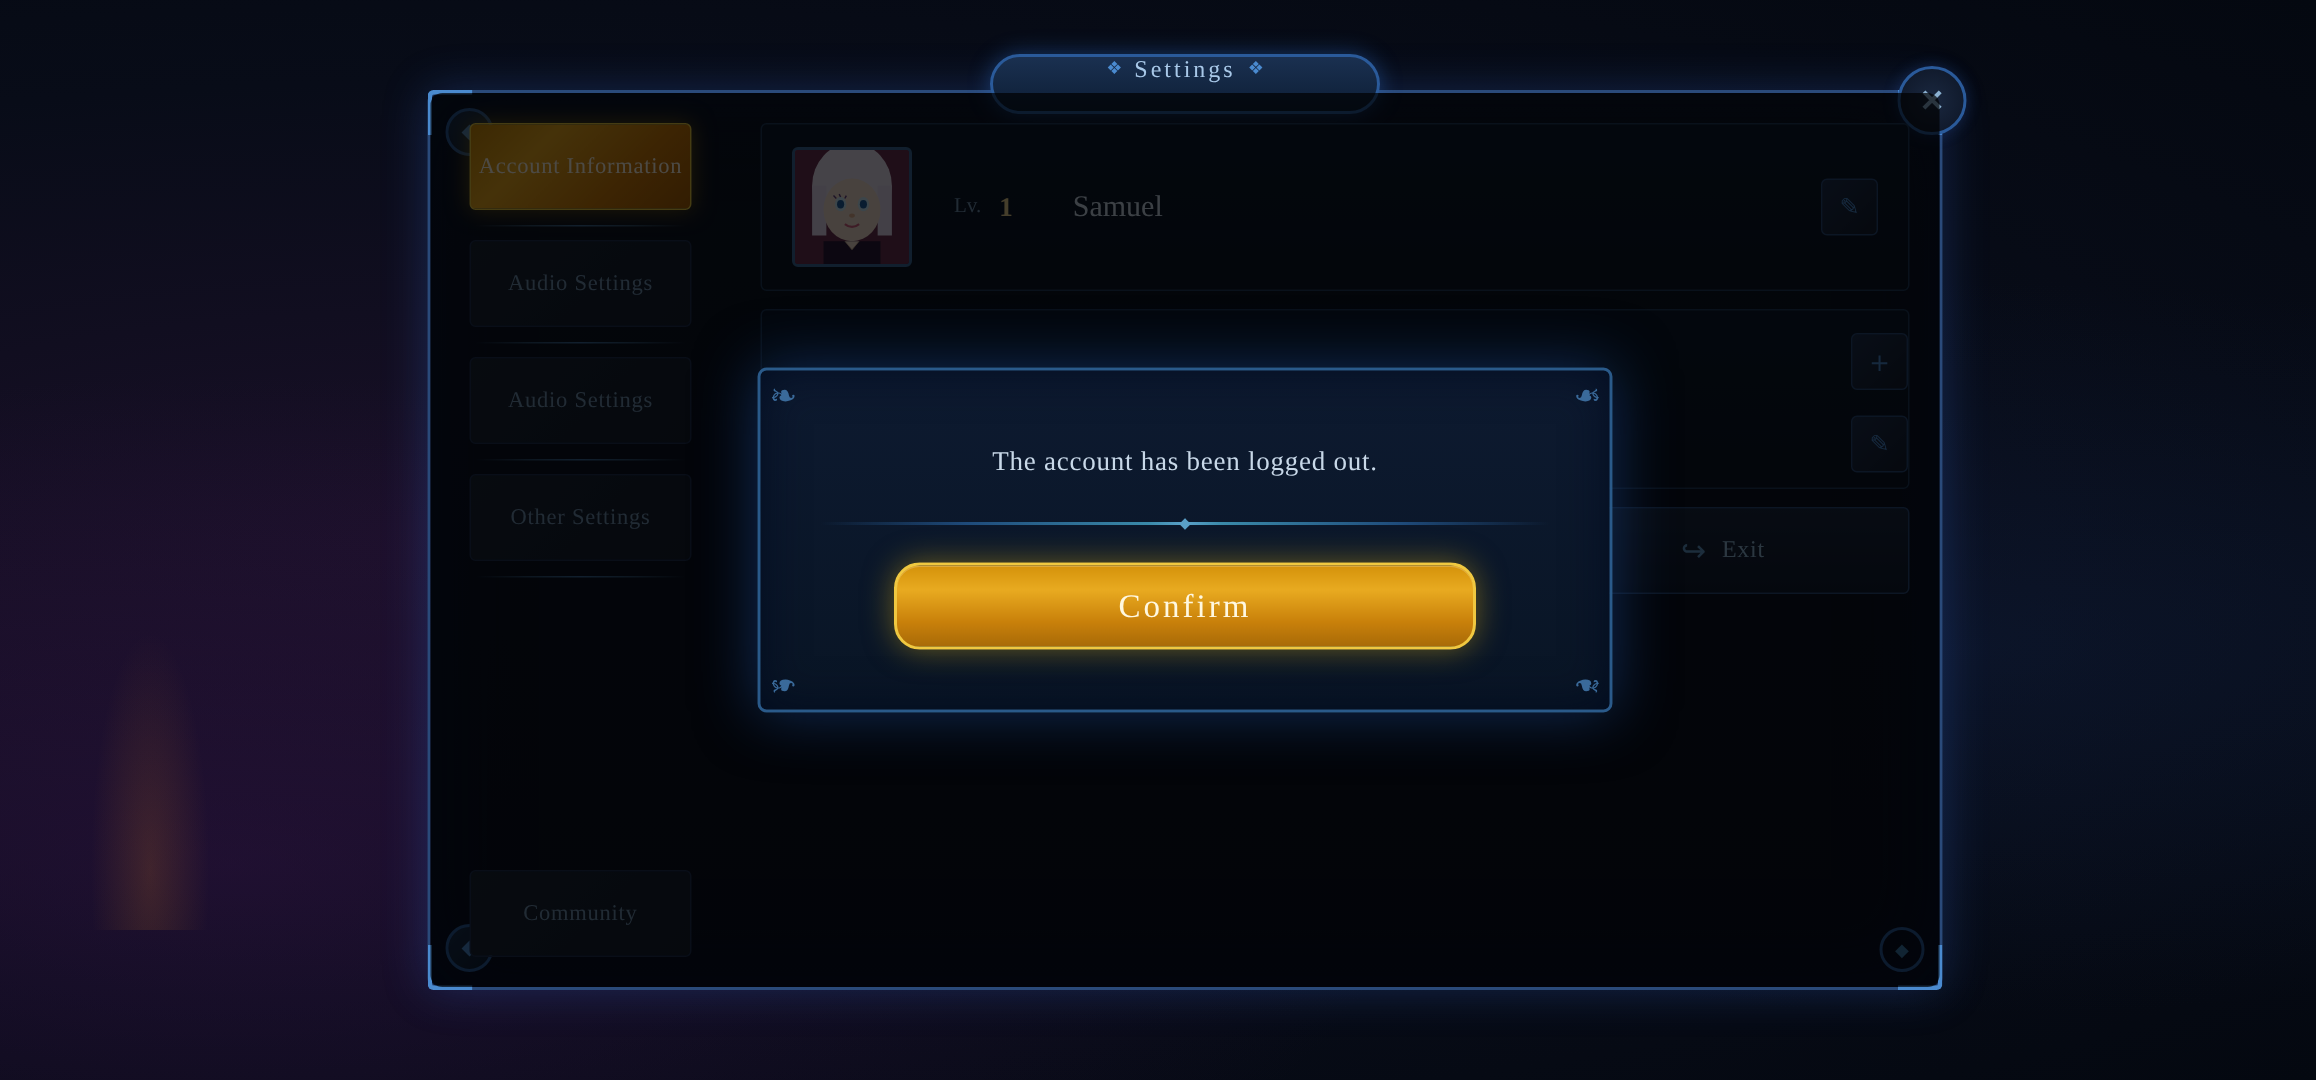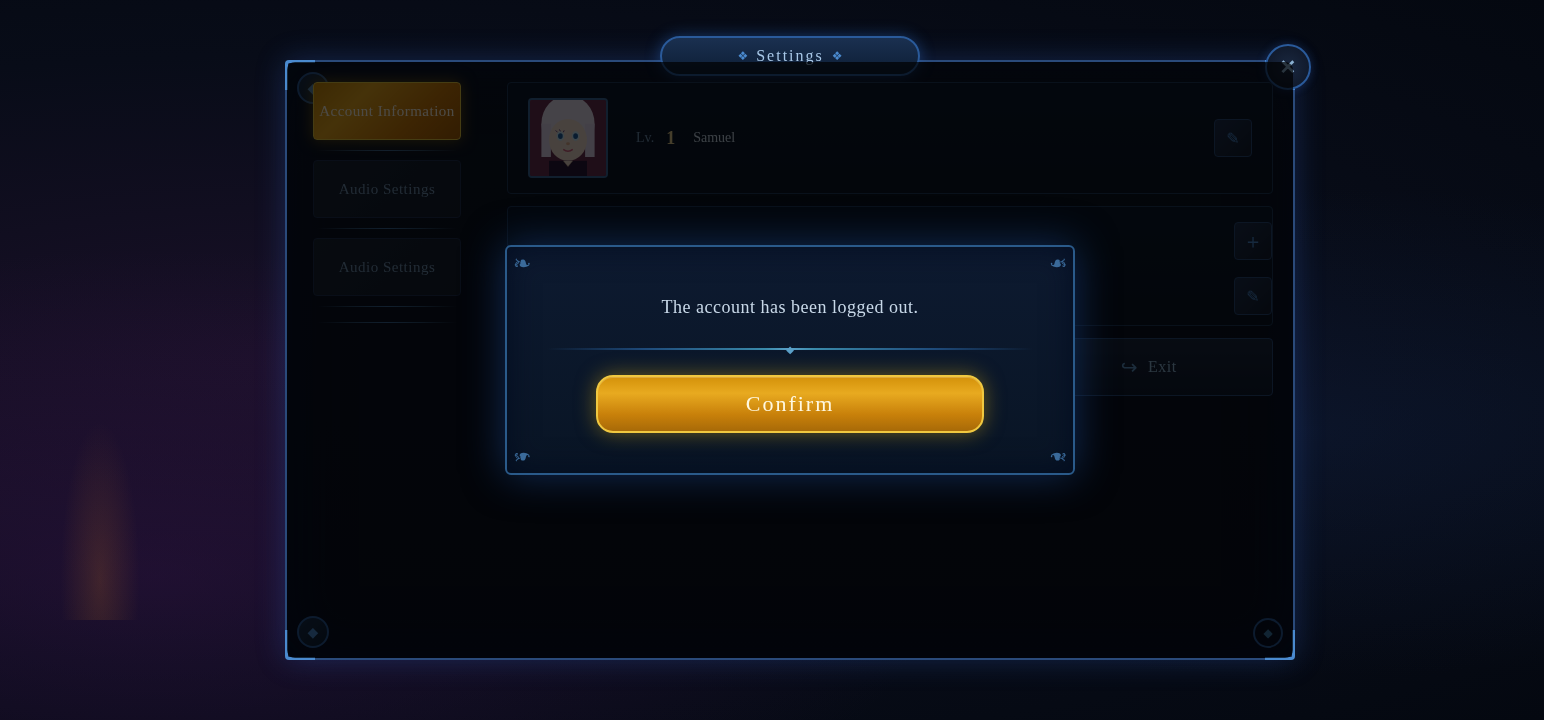--- a/index.html
+++ b/index.html
@@ -62,21 +62,20 @@
       position: absolute;
       top: -26px;
       left: 50%;
       transform: translateX(-50%);
       width: 260px;
       height: 40px;
       background: linear-gradient(180deg, #1a3050 0%, #0d1e35 100%);
       border: 2px solid #2a5a9a;
       border-radius: 20px;
       display: flex;
-      align-items: center;
       justify-content: center;
       box-shadow: 0 0 15px rgba(50,120,220,0.4);
     }
 
     .title-bar::before, .title-bar::after {
       content: '❖';
       color: #4a8acf;
       font-size: 12px;
       margin: 0 8px;
     }
@@ -231,22 +230,22 @@
     }
 
     .lv-number {
       color: #e8d090;
       font-size: 18px;
       font-weight: bold;
     }
 
     .player-name {
       color: #c8d8e8;
-      font-size: 14px;
-      margin-left: 6px;
+      font-size: 20px;
+      margin-left: 28px;
       text-align: center;
     }
 
     .edit-btn {
       width: 38px;
       height: 38px;
       background: linear-gradient(135deg, #1e3050, #141e30);
       border: 1px solid #2a4a7a;
       border-radius: 4px;
       display: flex;
@@ -472,22 +471,28 @@
     </div>
     <div class="sidebar-divider"></div>
     <div class="sidebar-item inactive">
       <span>Audio Settings</span>
     </div>
     <div class="sidebar-divider"></div>
     <div class="sidebar-item inactive">
       <span>Audio Settings</span>
     </div>
     <div class="sidebar-divider"></div>
+    <div class="sidebar-item inactive">
+      <span>Other Settings</span>
+    </div>
     <div class="sidebar-divider"></div>
     <div class="sidebar-spacer"></div>
+    <div class="sidebar-item inactive">
+      <span>Community</span>
+    </div>
   </div>
 
   <div class="content-area">
 
     <div class="account-section">
 
       <div class="avatar-container">
         <svg class="avatar-face" viewBox="0 0 80 80" xmlns="http://www.w3.org/2000/svg">
 
           <rect width="80" height="80" fill="#6a3050"></rect>

